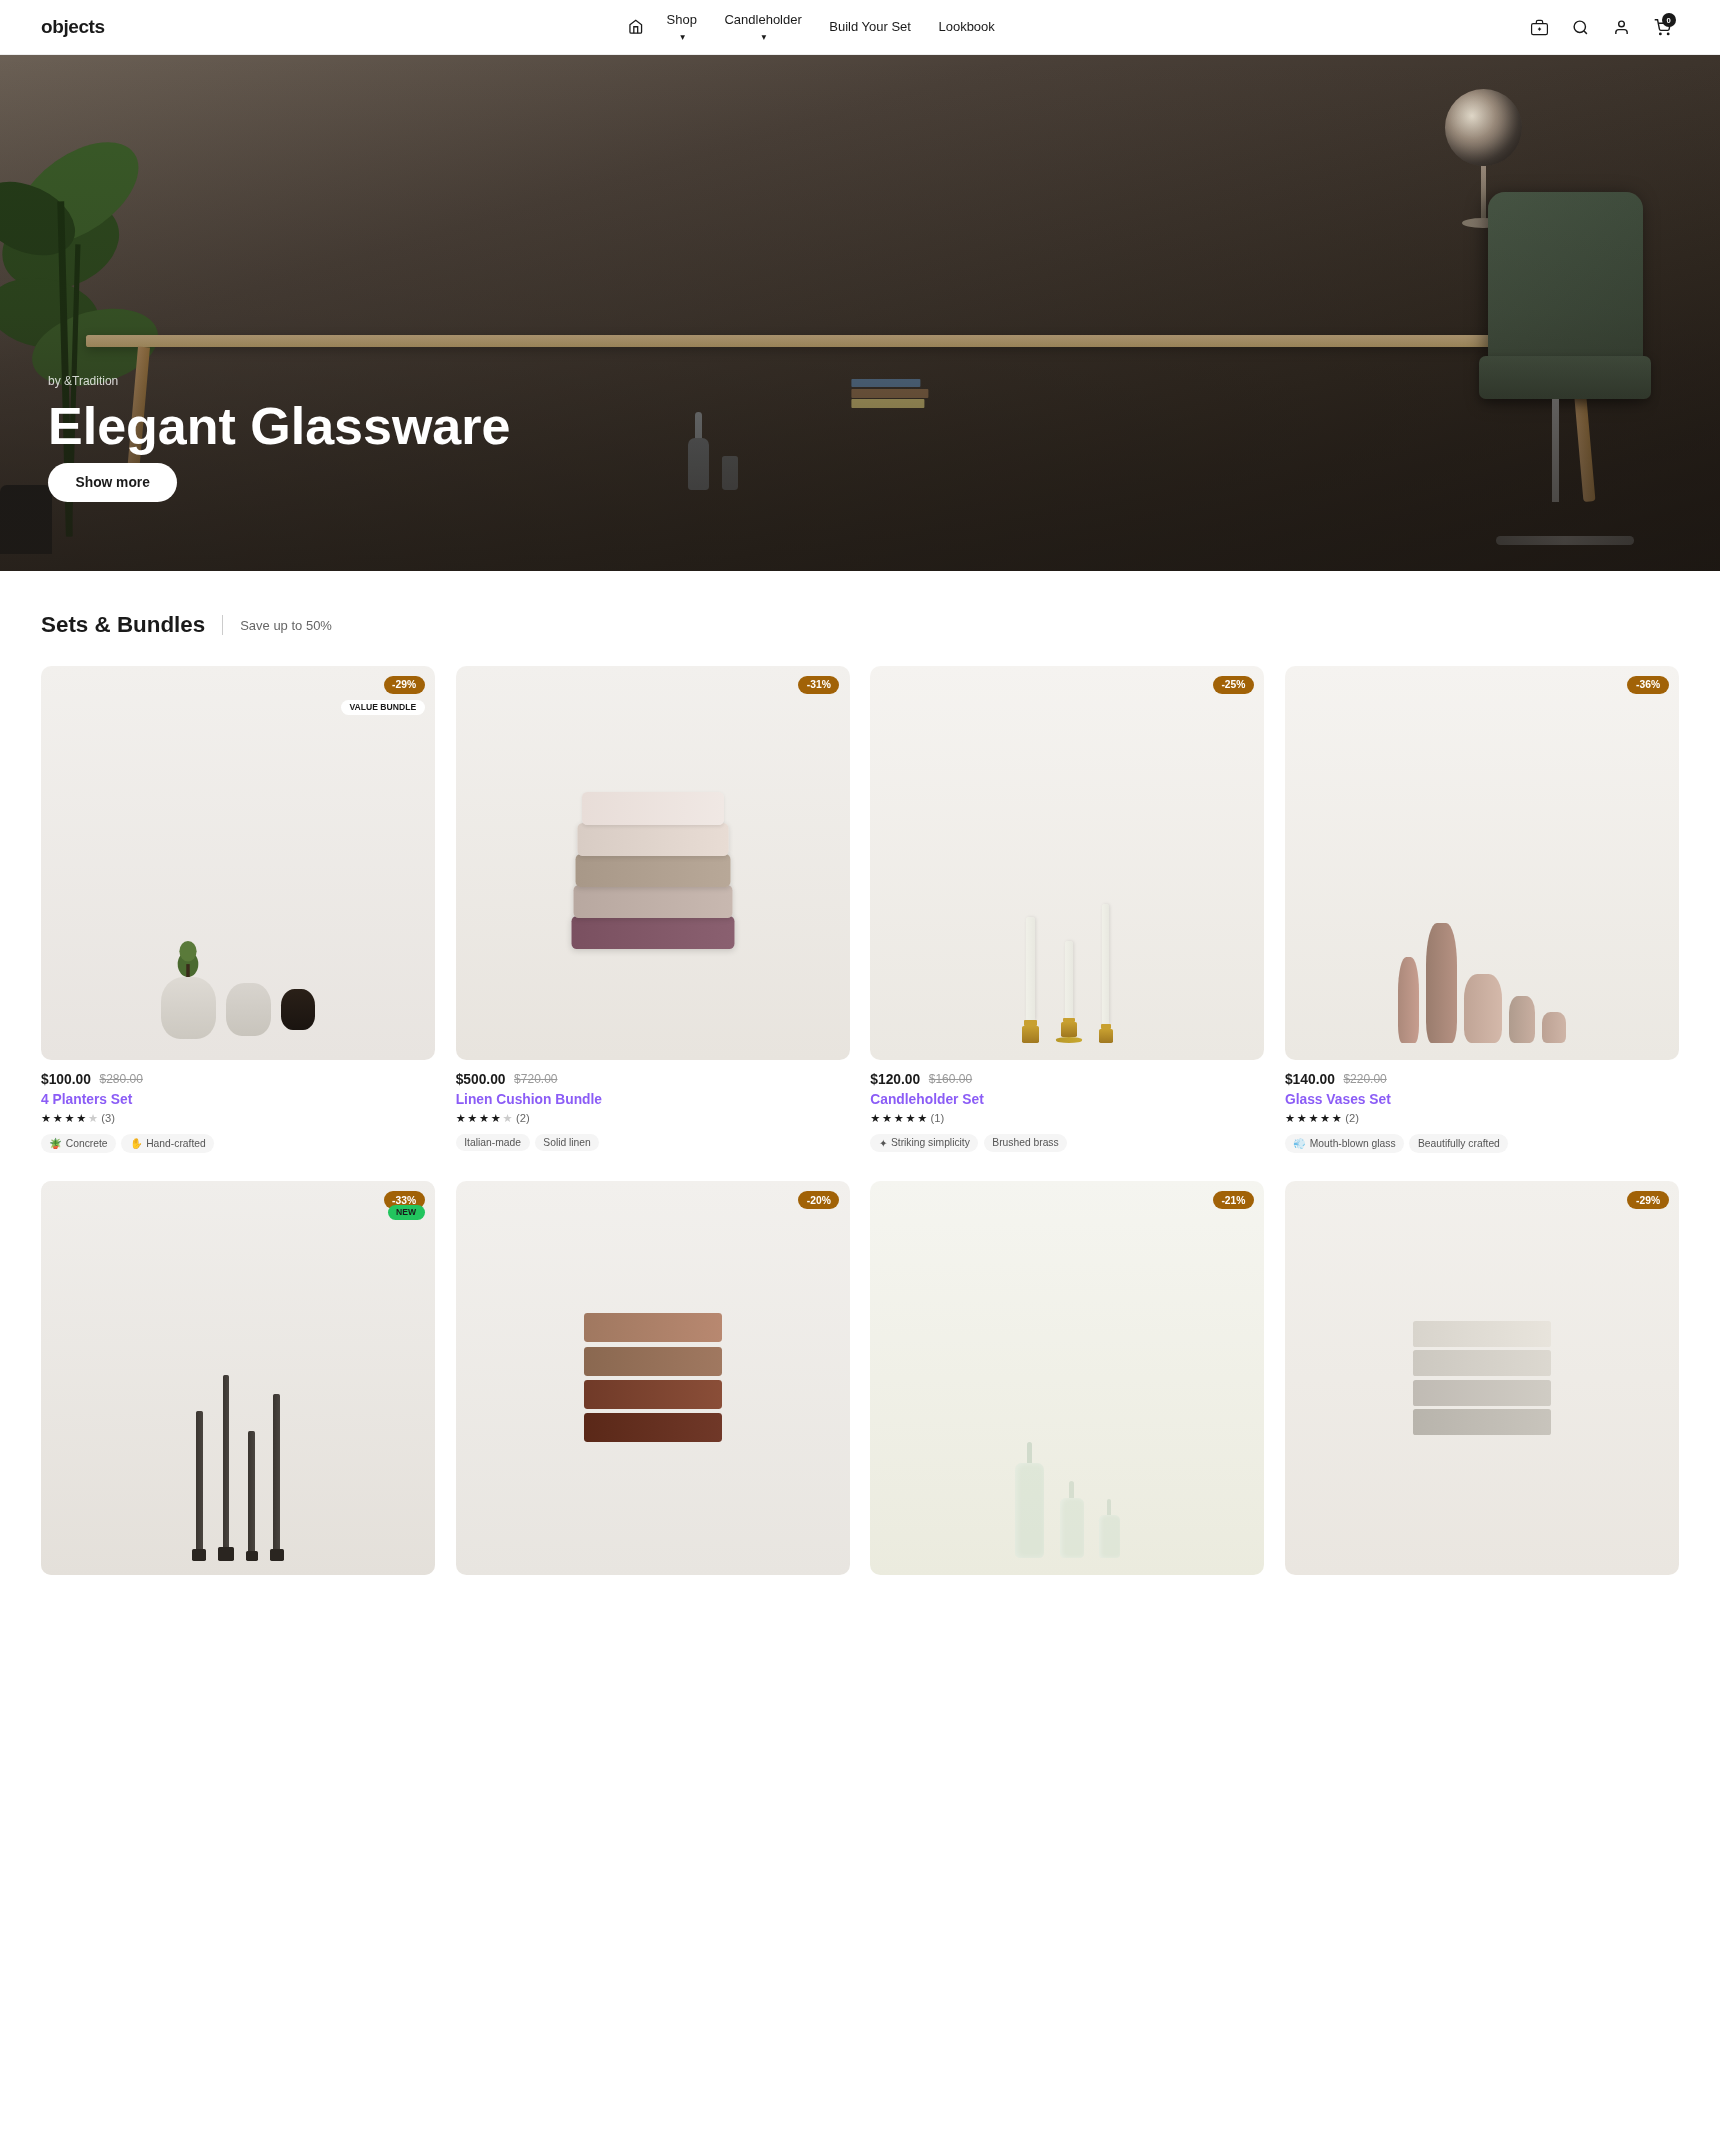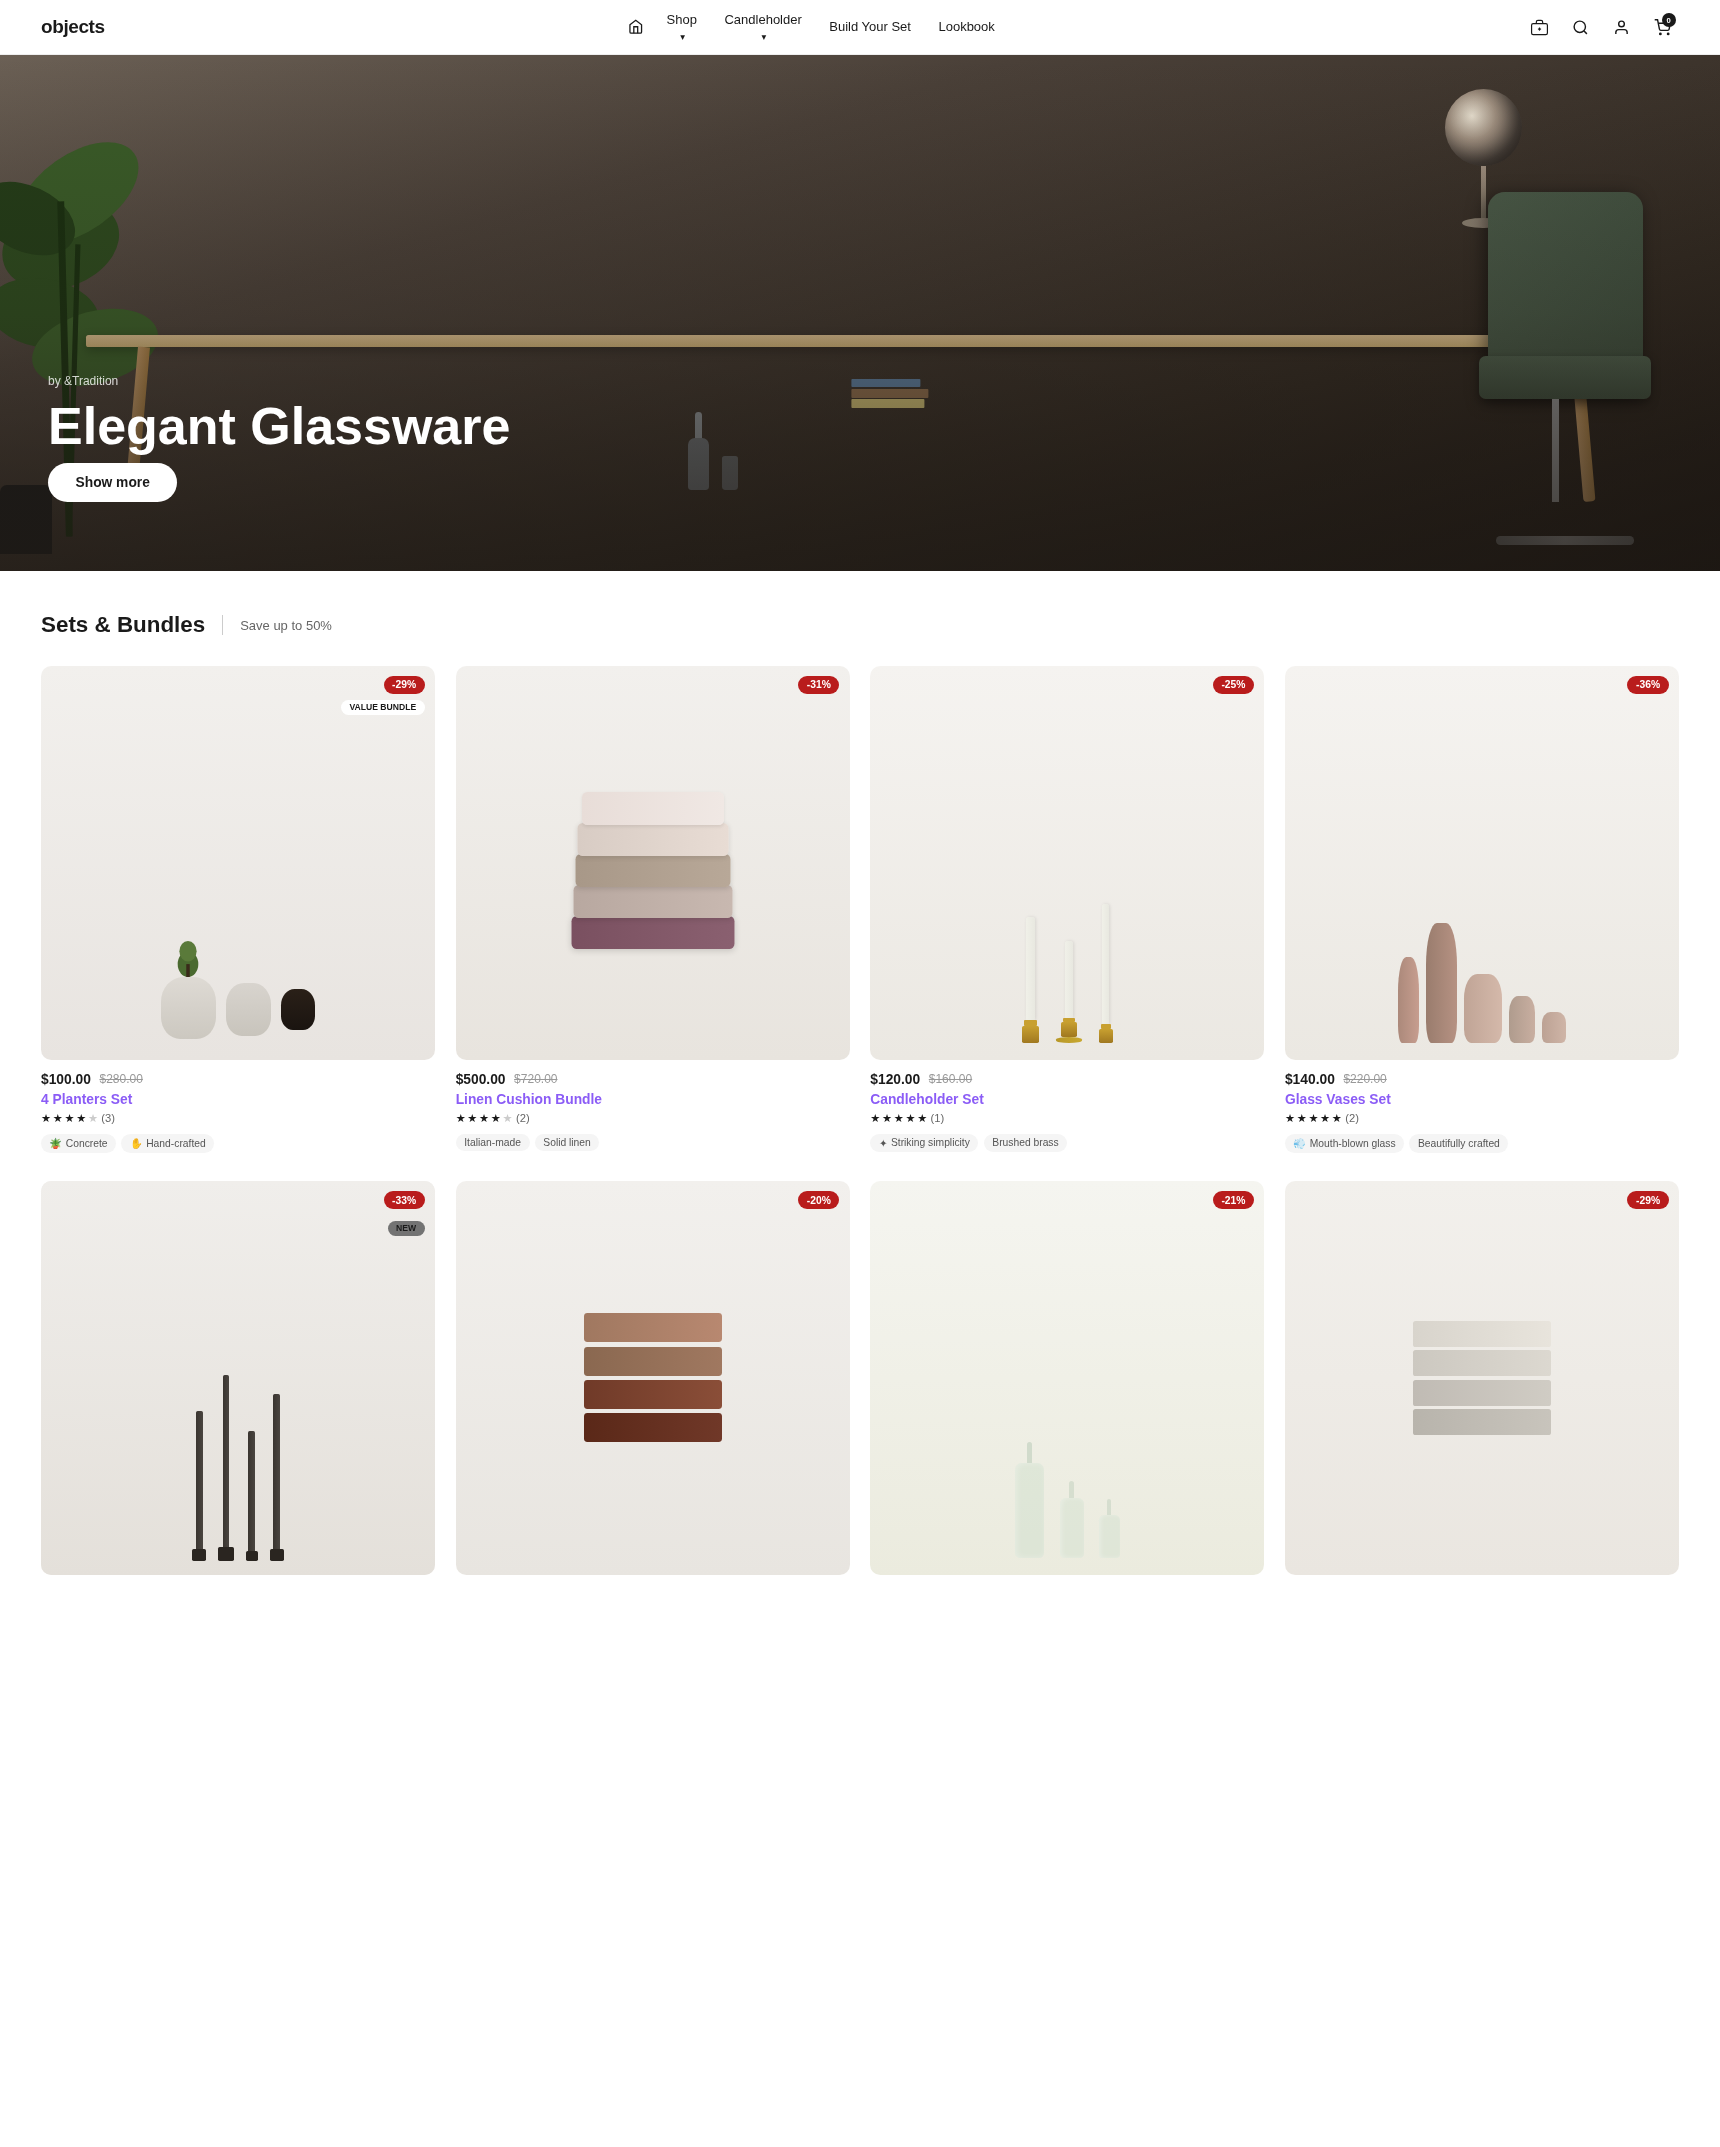--- a/index.html
+++ b/index.html
@@ -79,31 +79,31 @@
 
     .product-card {
       background: #fff; cursor: pointer;
     }
     .product-image-wrap {
       position: relative; background: #f2f0ed; border-radius: 10.3px;
       aspect-ratio: 1; overflow: hidden; margin-bottom: 12px;
     }
     .product-badge-discount {
       position: absolute; top: 10.3px; right: 10.3px;
-      background: #b91c1c; color: #fff; border-radius: 86px;
+      background: #a16207; color: #fff; border-radius: 86px;
       padding: 3.4px 8.6px; font-size: 10.3px; font-weight: 700; z-index: 2;
     }
     .product-badge-label {
       position: absolute; top: 34px; right: 10.3px;
       background: #fff; color: #1a1a1a; border-radius: 86px;
       padding: 2.6px 8.6px; font-size: 8.6px; font-weight: 700; z-index: 2; text-transform: uppercase;
     }
     .product-badge-new {
-      position: absolute; top: 40px; right: 10.3px;
-      background: #737373; color: #1a1a1a; border-radius: 86px;
+      position: absolute; top: 24px; right: 10.3px;
+      background: #22c55e; color: #1a1a1a; border-radius: 86px;
       padding: 2.6px 8.6px; font-size: 8.6px; font-weight: 700; z-index: 2; text-transform: uppercase;
     }
     
     
     .img-planters {
       background: linear-gradient(to bottom, #f2f0ed, #e8e4e0);
       display: flex; align-items: flex-end; justify-content: center; gap: 6.9px; padding: 17px;
     }
 
     

